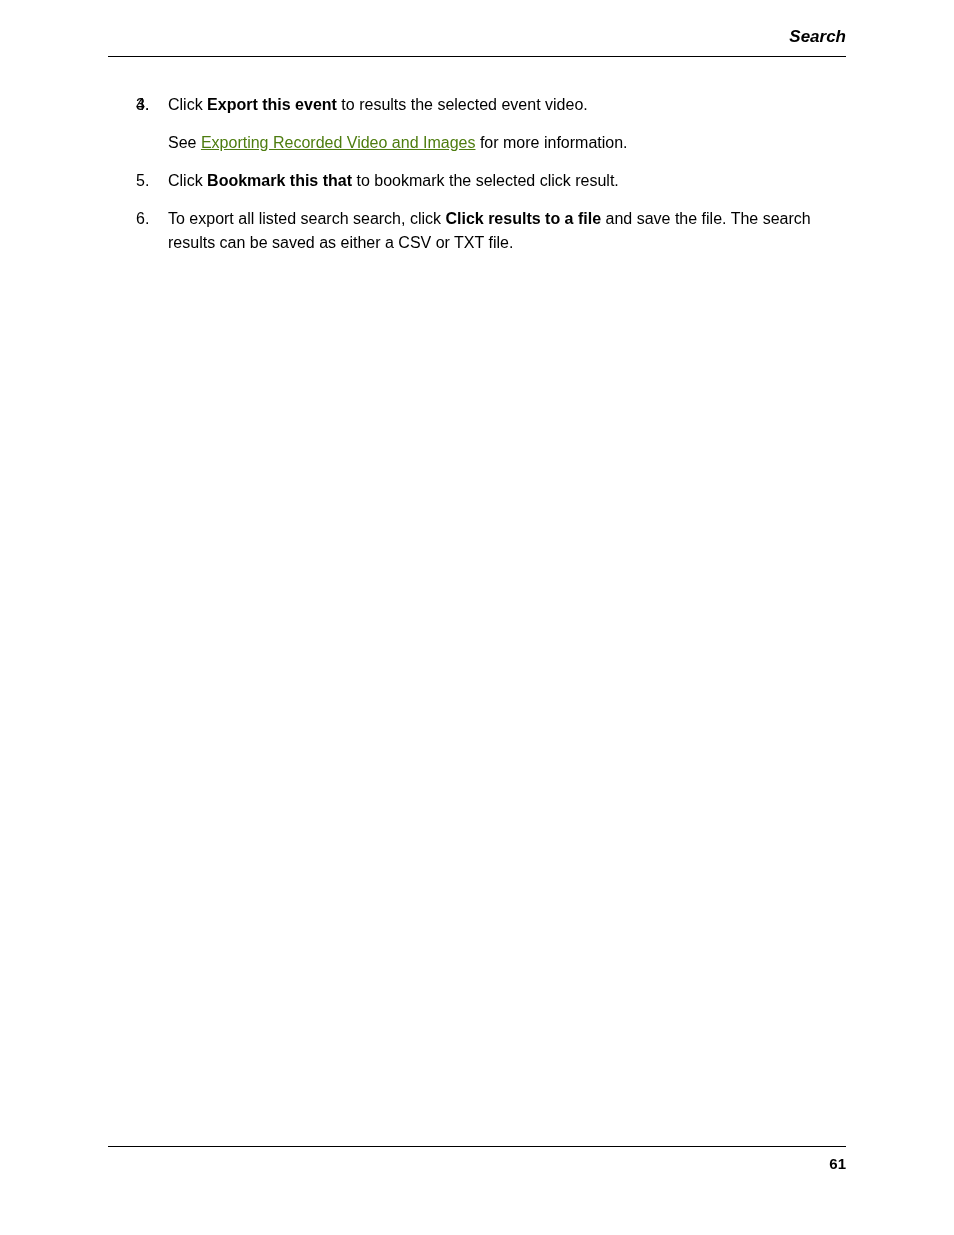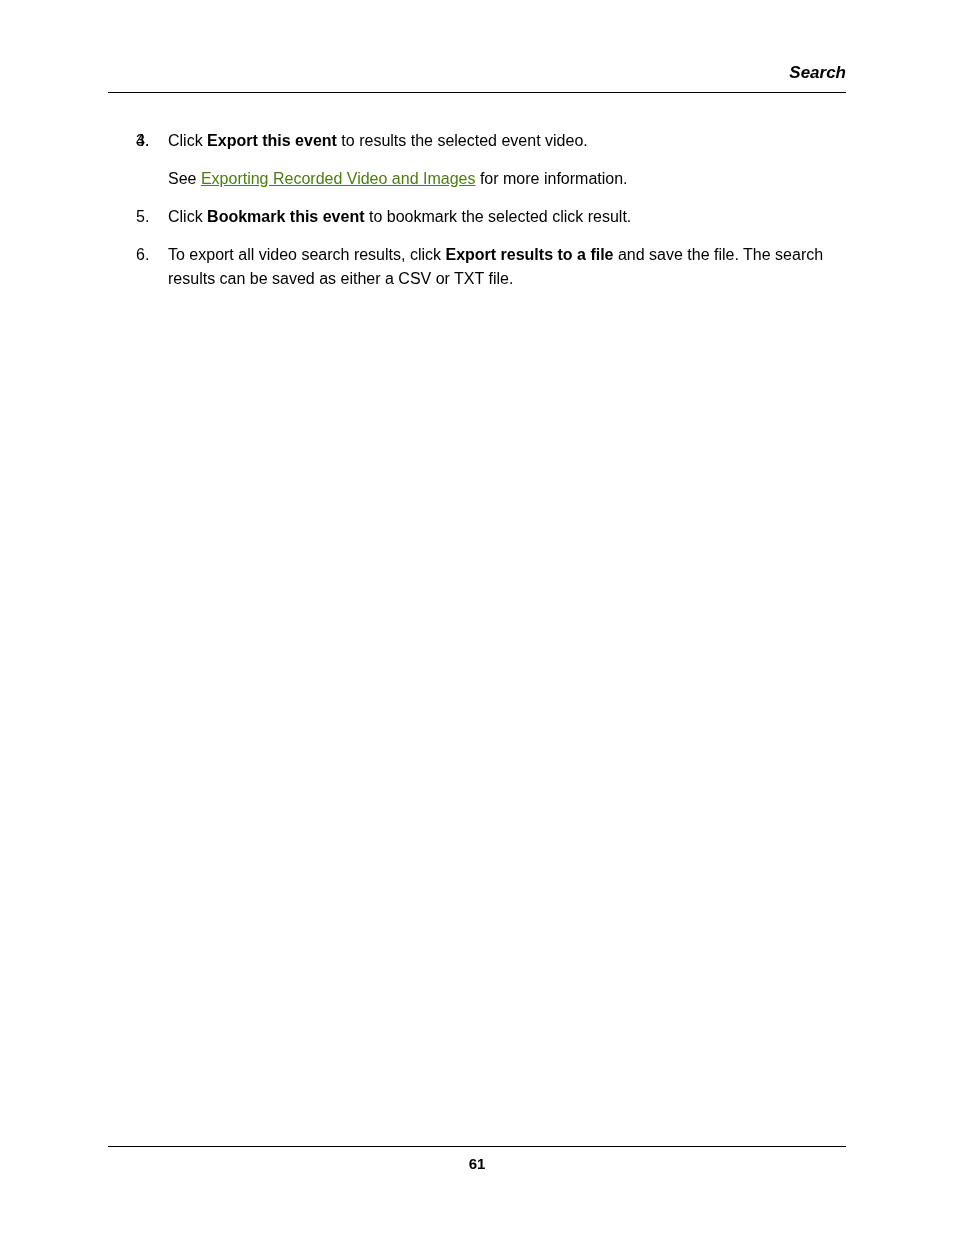--- a/index.html
+++ b/index.html
@@ -7,21 +7,21 @@
       width: 954px;
       height: 1235px;
       background: #fff;
       font-family: Arial, Helvetica, sans-serif;
       font-size: 16px;
       color: #000;
       line-height: 1.5;
       position: relative;
     }
     .page {
-      padding: 60px 108px 60px 108px;
+      padding: 24px 108px 60px 108px;
       height: 100%;
       position: relative;
     }
     .header {
       text-align: right;
       font-style: italic;
       font-weight: bold;
       font-size: 17px;
       padding-bottom: 6px;
       border-bottom: 1.5px solid #000;
@@ -53,21 +53,21 @@
       text-decoration: underline;
       cursor: pointer;
     }
     .footer {
       position: absolute;
       left: 108px;
       right: 108px;
       bottom: 60px;
       border-top: 1.5px solid #000;
       padding-top: 6px;
-      text-align: center;
+      text-align: right;
       font-weight: bold;
       font-size: 15px;
     }
   </style>
 </head>
 <body>
 
 <div class="page">
   <div class="header">
     <span>Search</span>
@@ -82,26 +82,26 @@
     <li>
       <span class="num">4.</span>
       <span>Click </span><span class="bold-blue">Export this event</span><span> to results the selected event video.</span>
       <div class="sub">
         <span>See </span><span class="link">Exporting Recorded Video and Images</span><span> for more information.</span>
       </div>
     </li>
 
     <li>
       <span class="num">5.</span>
-      <span>Click </span><span class="bold-blue">Bookmark this event</span><span> to bookmark the selected click result.</span>
+      <span>Click </span><span class="bold-blue">Bookmark this that</span><span> to bookmark the selected click result.</span>
     </li>
 
     <li>
       <span class="num">6.</span>
-      <span>To export all video search results, click </span><span class="bold-blue">Export results to a file</span><span> and save the file. The search results can be saved as either a CSV or TXT file.</span>
+      <span>To export all listed search search, click </span><span class="bold-blue">Click results to a file</span><span> and save the file. The search results can be saved as either a CSV or TXT file.</span>
     </li>
 
   </ol>
 
   <div class="footer">
     <span>61</span>
   </div>
 </div>
 
 </body></html>

